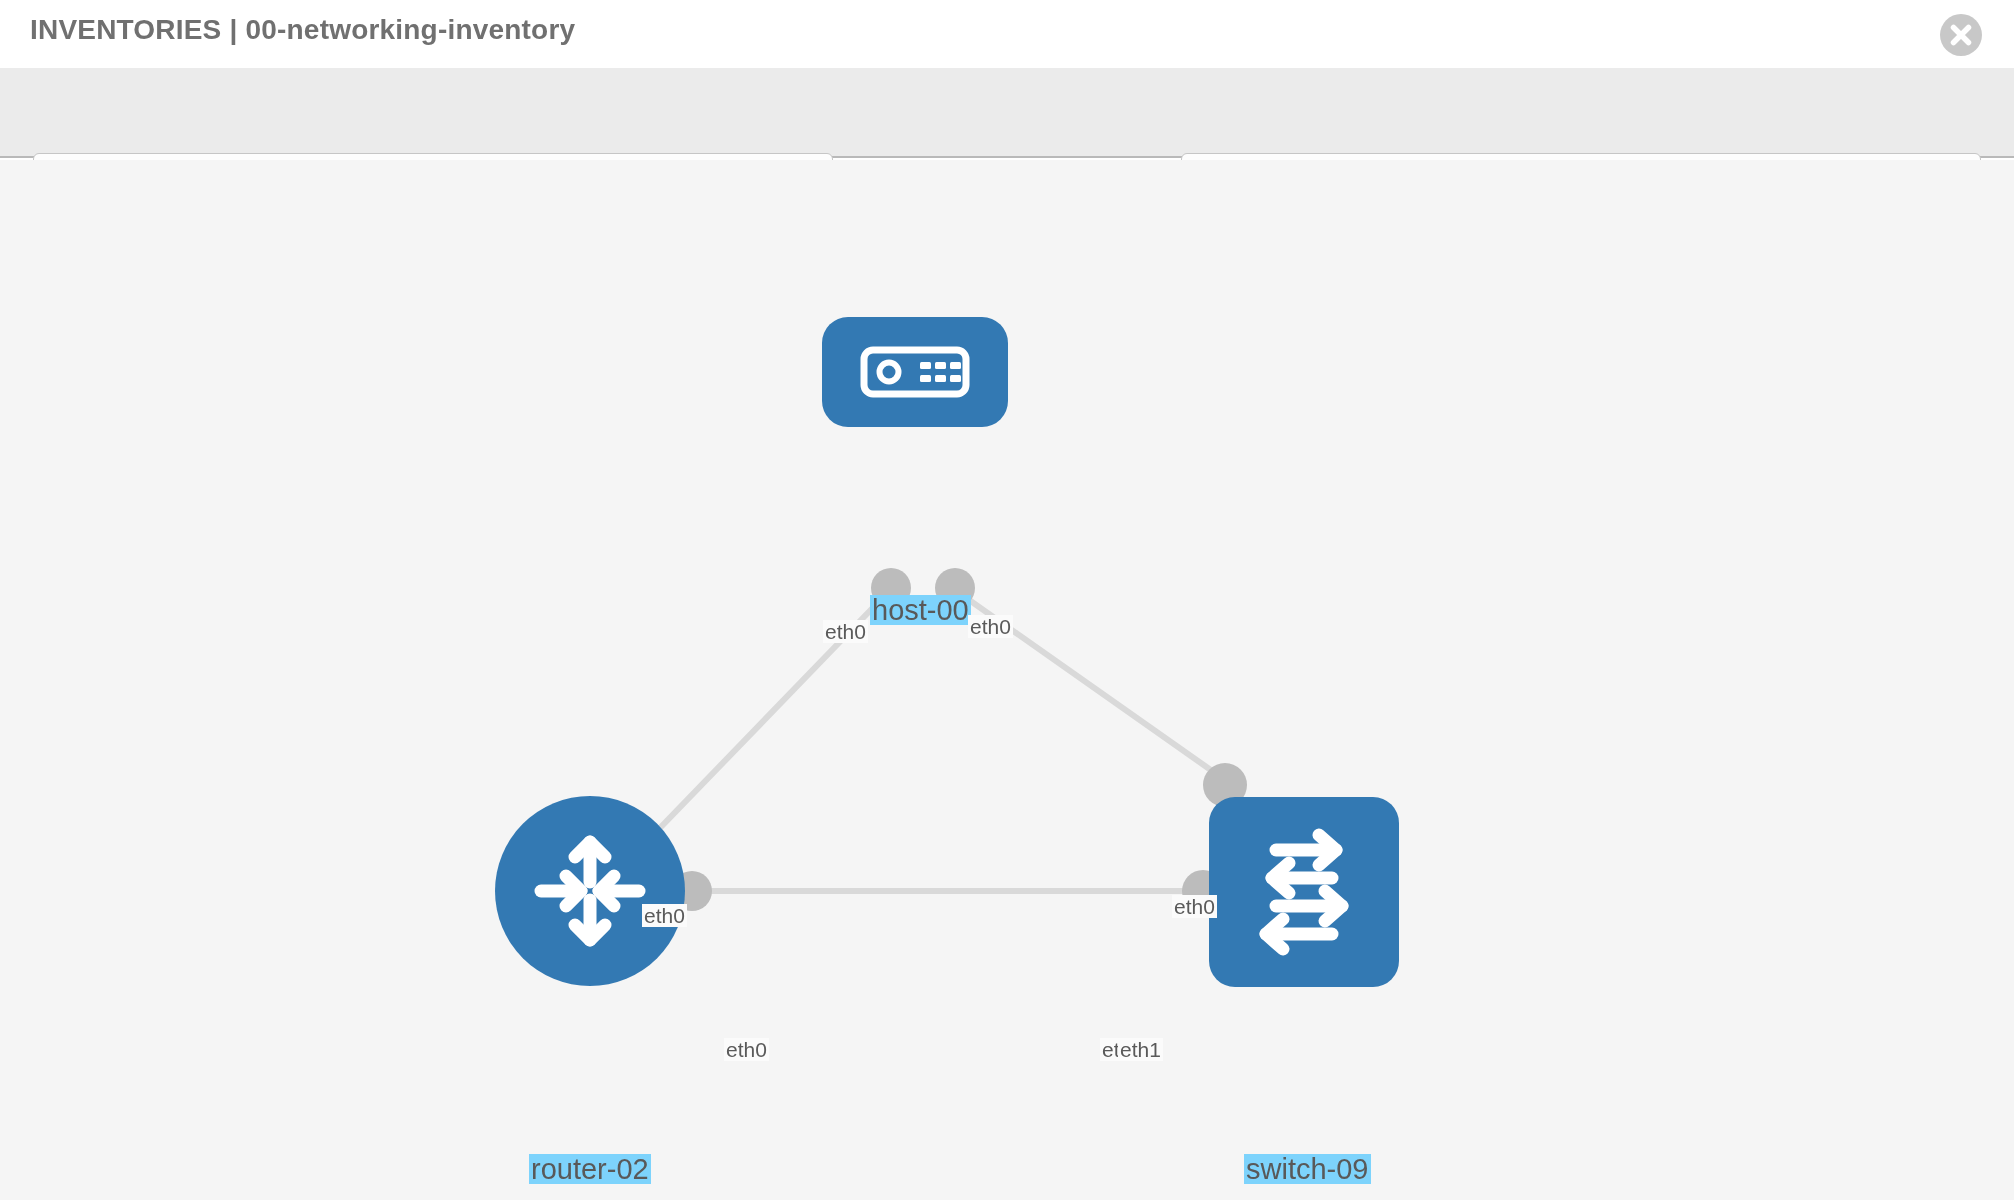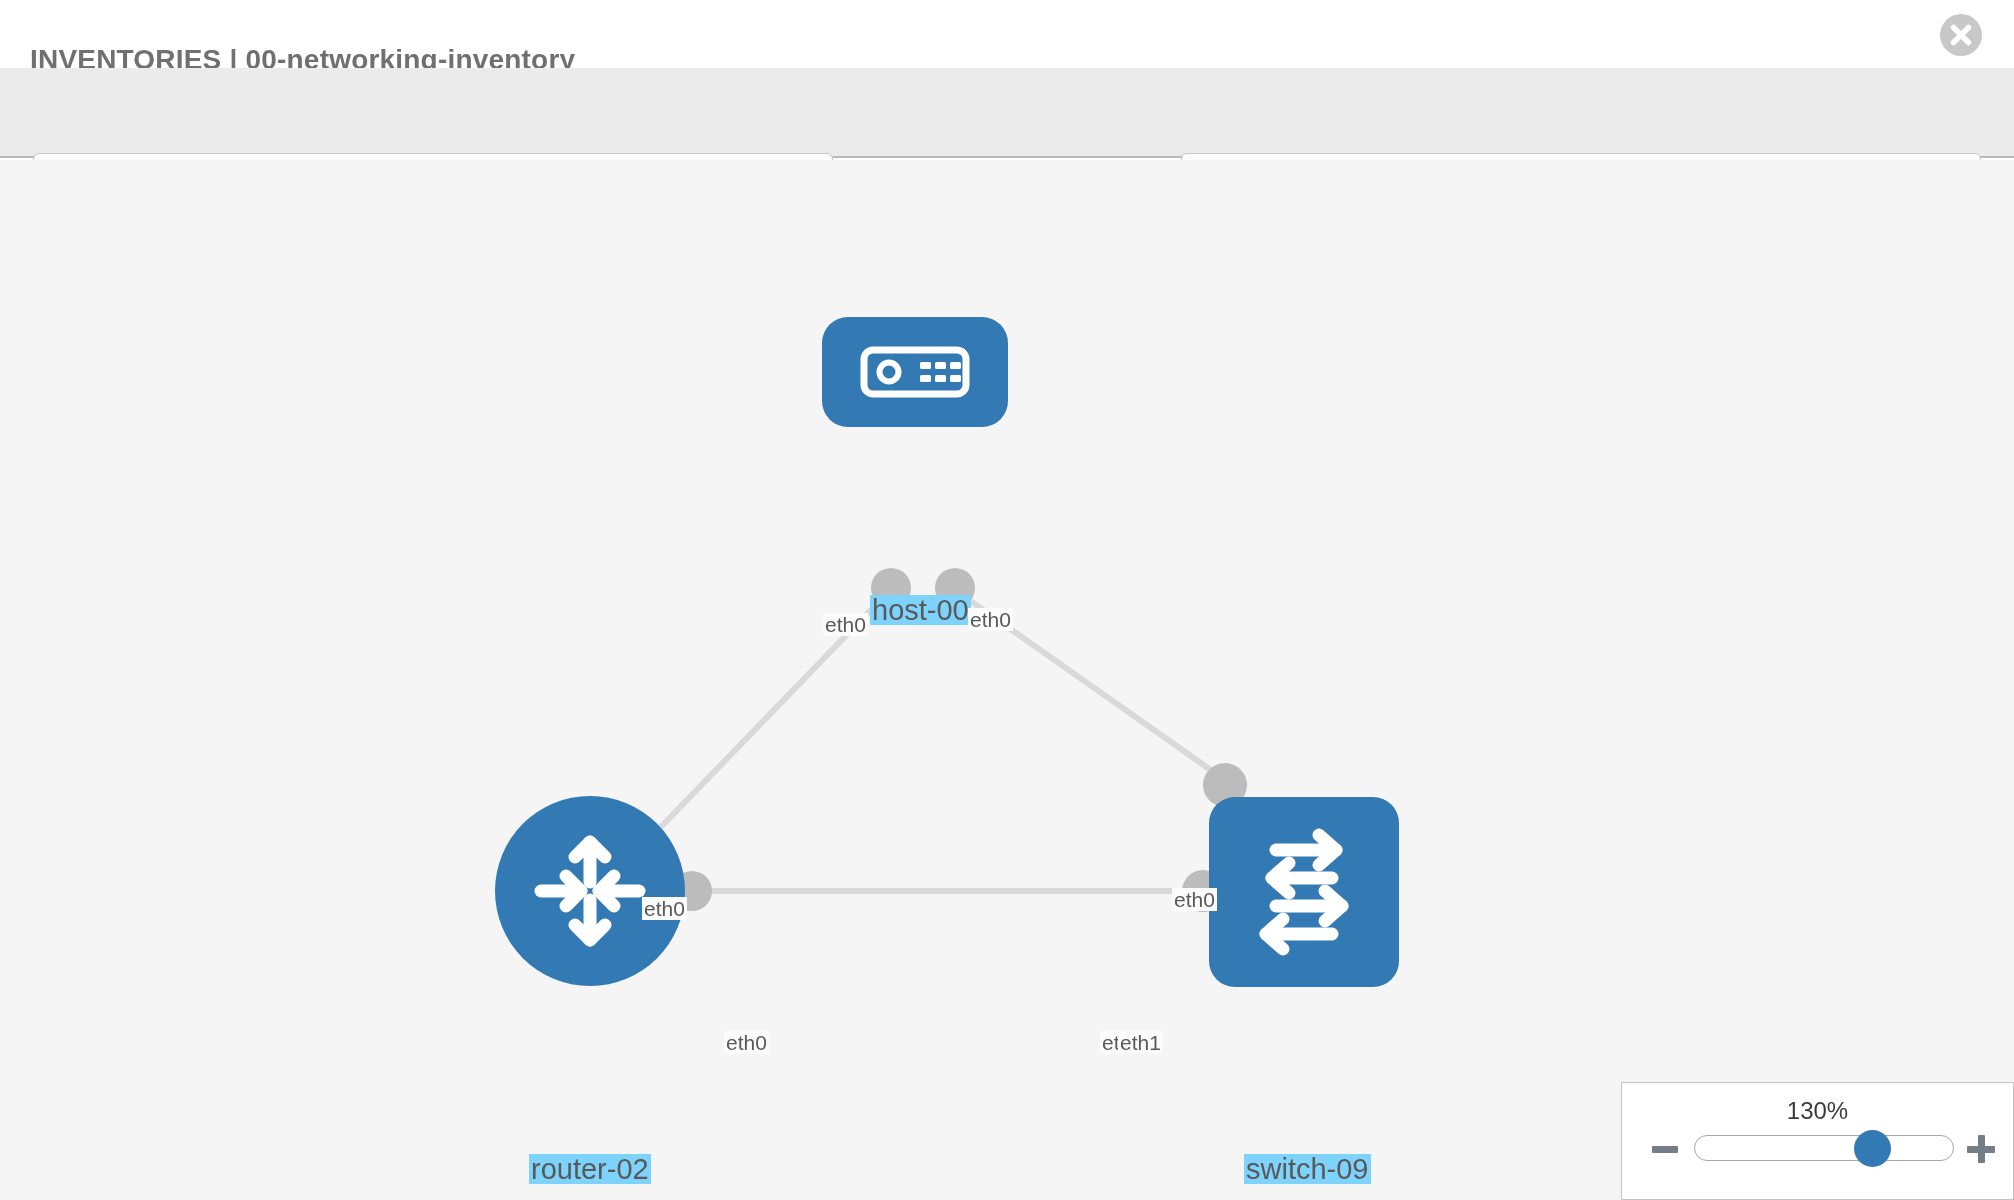--- a/index.html
+++ b/index.html
@@ -12,21 +12,21 @@
   #app { position: relative; width: 2014px; height: 1200px; background: #ffffff; }
 
   
   .header {
     position: absolute; left: 0; top: 0; width: 2014px; height: 68px;
     background: #ffffff;
   }
   .header-title {
     position: absolute; left: 30px; top: 14px;
     font-size: 28px; font-weight: bold; color: #707070;
-    letter-spacing: .2px; white-space: nowrap; margin-top: 30px;
+    letter-spacing: .2px; white-space: nowrap;
   }
   .close-btn {
     position: absolute; left: 1940px; top: 14px;
     width: 42px; height: 42px; border-radius: 50%;
     background: #c8c8c8; cursor: pointer;
   }
   .close-btn svg { display: block; }
 
   
   .toolbar {
@@ -76,21 +76,21 @@
   .node-shape.circle  { border-radius: 50%; }
 
   .node-label {
     position: absolute; white-space: nowrap;
     background: #7dd3fc; color: #595959;
     font-size: 29px; line-height: 1.05; padding: 0 2px;
   }
   .iface-label {
     position: absolute; white-space: nowrap;
     background: #fbfbfb; color: #5a5a5a;
-    font-size: 21px; line-height: 1.1; padding: 0 2px;
+    font-size: 21px; line-height: 1.1; padding: 0 2px; margin-top: 7px;
   }
   .connector {
     position: absolute; border-radius: 50%; background: #bcbcbc;
   }
 
   
   .zoom-panel {
     position: absolute; left: 1621px; top: 1082px;
     width: 393px; height: 118px;
     background: #ffffff; border: 1px solid #c3c3c3;
@@ -244,23 +244,15 @@
             <path d="M43 91 L26 106 L43 121"></path>
           </g>
         </svg>
       </div>
       <div class="iface-label" style="left:1172px; top:728px;">eth0</div>
       <div class="iface-label" style="left:1100px; top:871px;">eth</div>
       <div class="iface-label" style="left:1118px; top:871px;">eth1</div>
       <div class="node-label" style="left:1244px; top:994px;">switch-09</div>
     </div>
 
-    <div class="zoom-panel" style="left:1621px; top:922px;">
-      <div class="zoom-value">130%</div>
-      <div class="zoom-minus"></div>
-      <div class="zoom-track">
-        <div class="zoom-thumb"></div>
-      </div>
-      <div class="zoom-plus"></div>
-    </div>
 
   </div>
 </div>
 
 </body></html>

